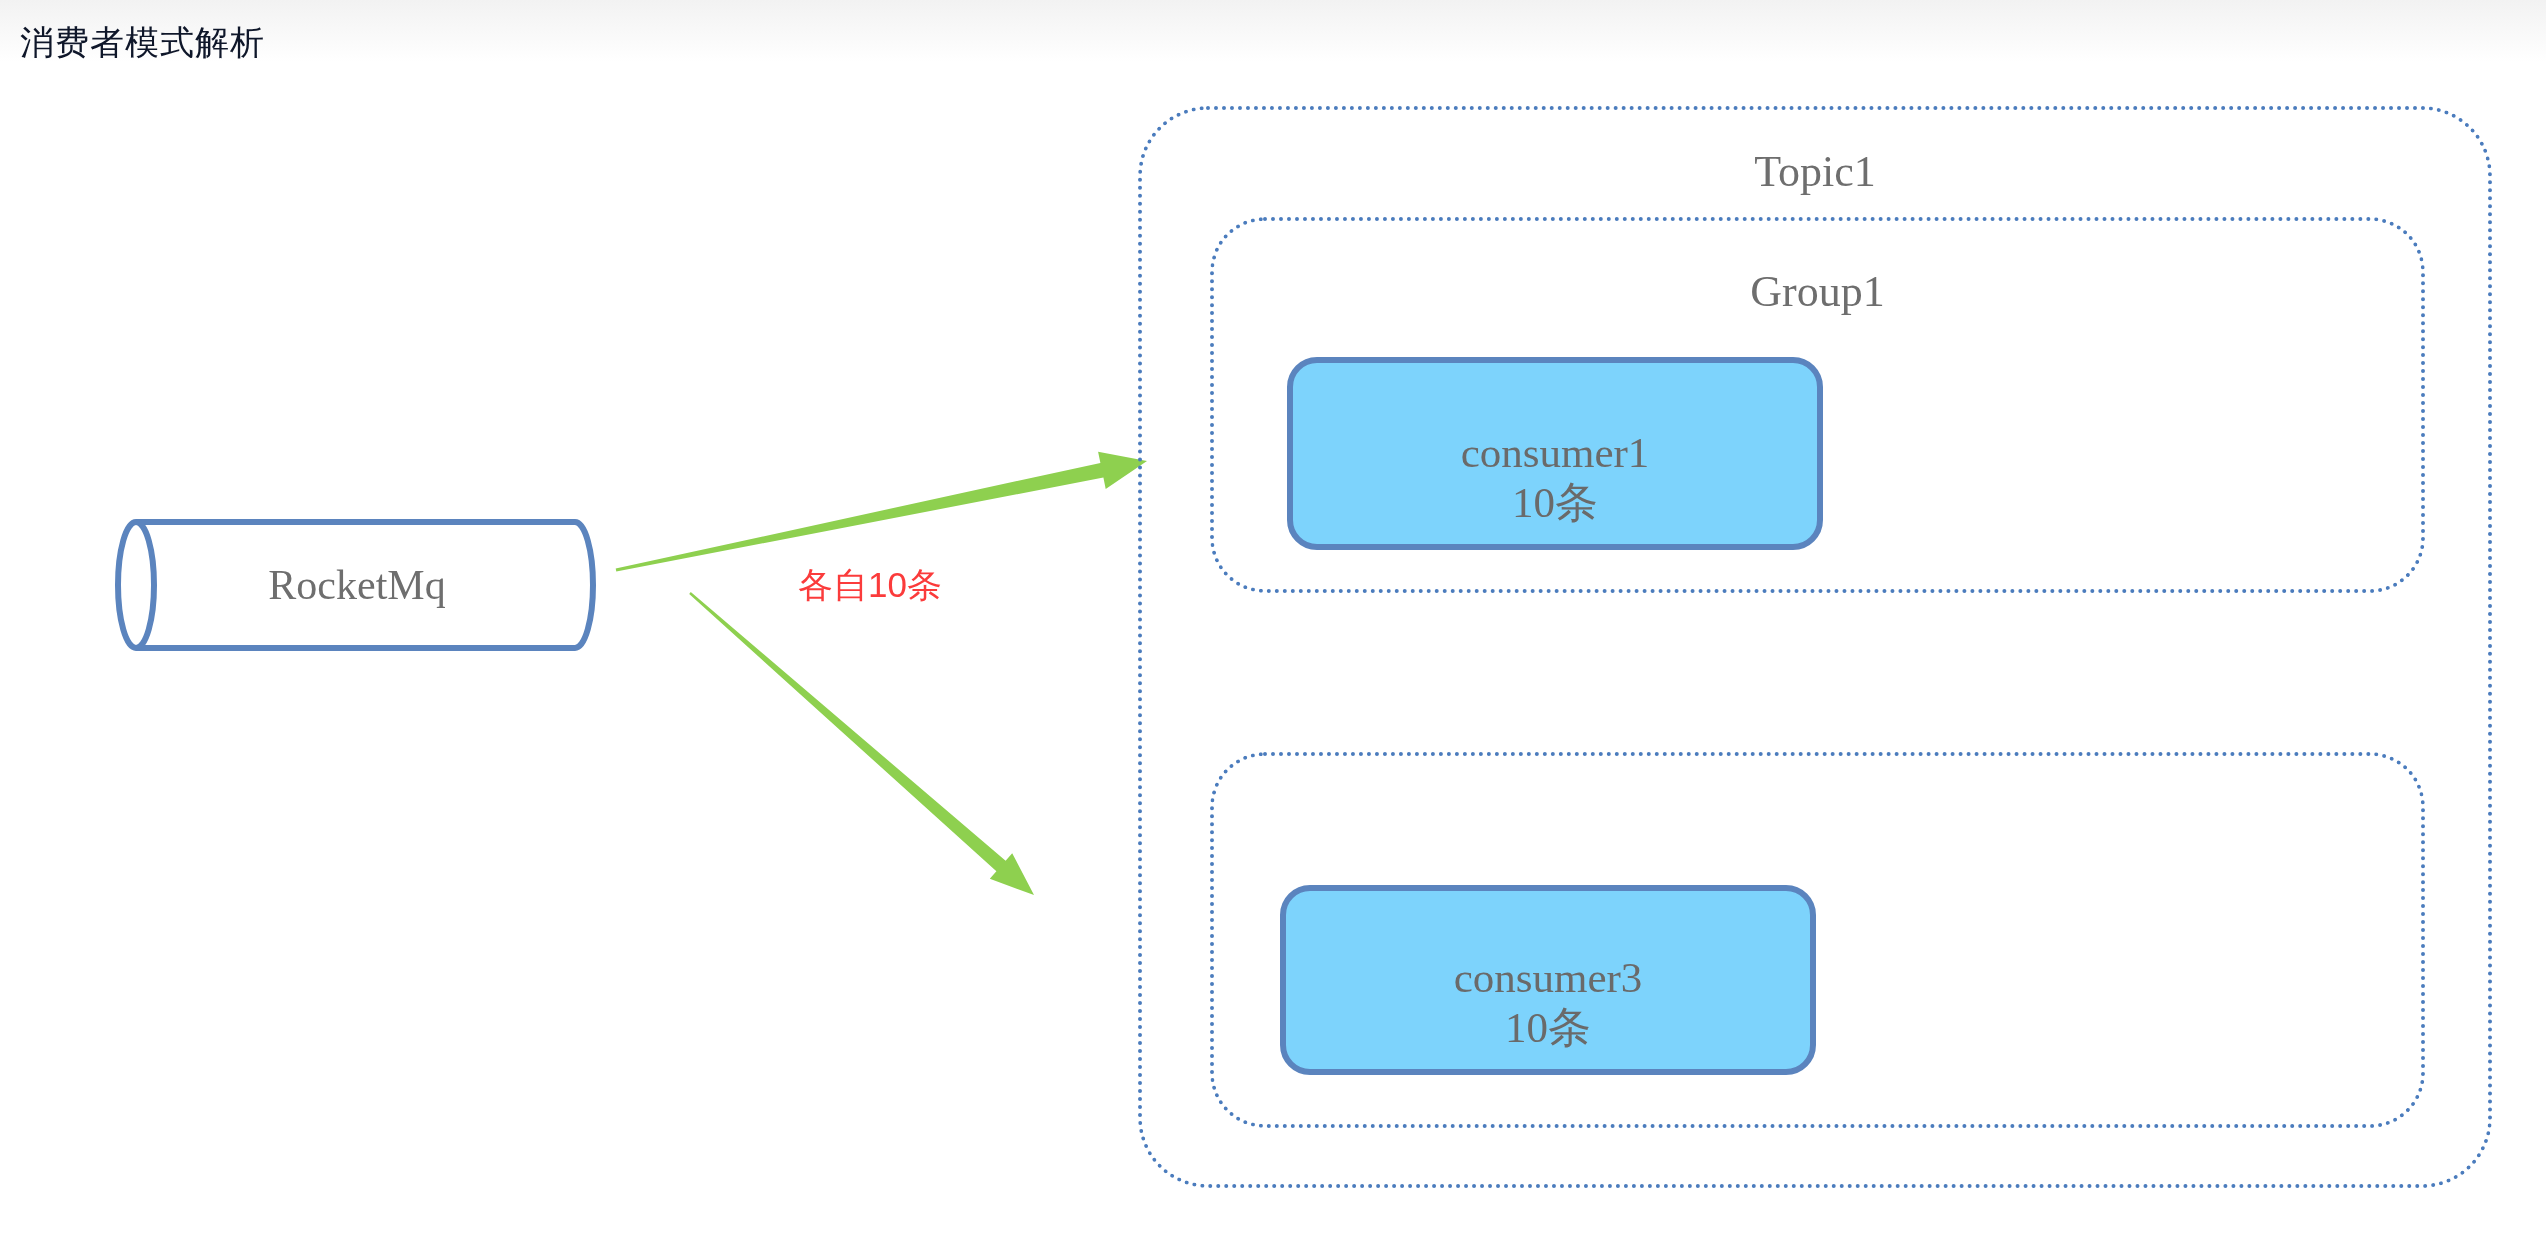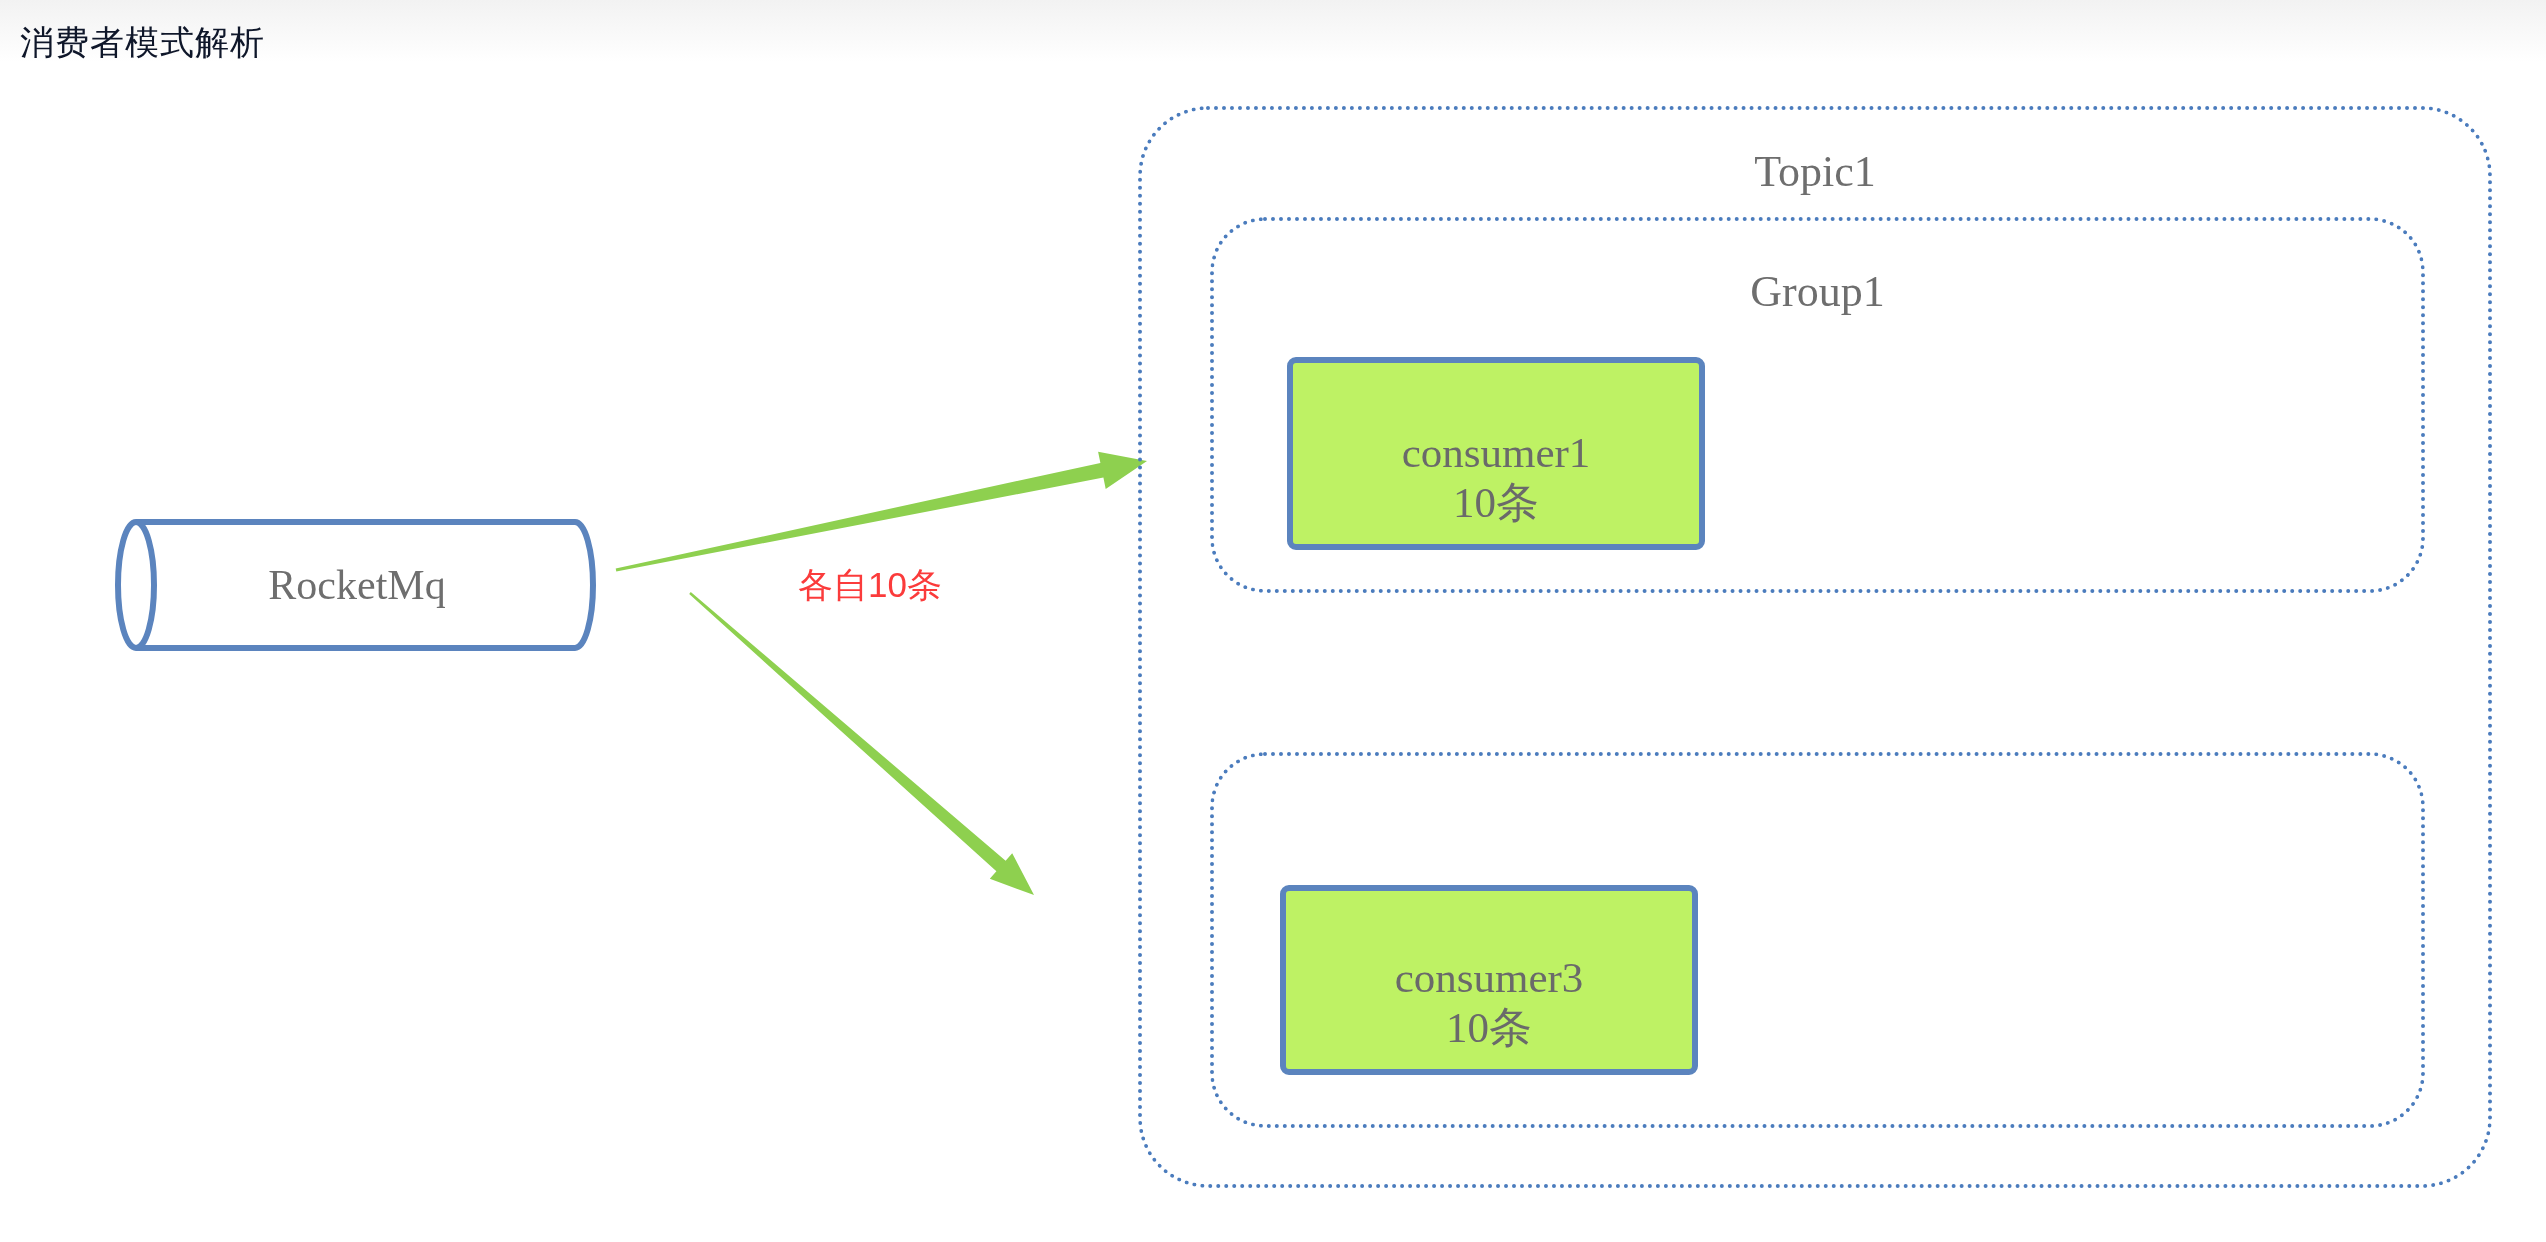--- a/index.html
+++ b/index.html
@@ -46,23 +46,23 @@
   }
   .group1-box{top:217px;}
   .group2-box{top:752px;}
   .group-label{
     position:absolute;left:1210px;width:1215px;
     text-align:center;font-size:44px;color:#6e6e6e;
   }
   .group1-label{top:266px;}
   .group2-label{top:798px;}
   .consumer-box{
-    position:absolute;width:418px;
-    border:6px solid #5b84be;border-radius:9px;
-    box-sizing:border-box;background:#bef264;
+    position:absolute;width:536px;
+    border:6px solid #5b84be;border-radius:30px;
+    box-sizing:border-box;background:#7dd3fc;
     display:flex;flex-direction:column;justify-content:flex-end;align-items:center;
     padding-bottom:16px;
   }
   .consumer1-box{left:1287px;top:357px;height:193px;}
   .consumer3-box{left:1280px;top:885px;height:190px;}
   .consumer-name,.consumer-count{
     font-size:43px;color:#6a6a6a;line-height:50px;text-align:center;
   }
 </style>
 </head>

